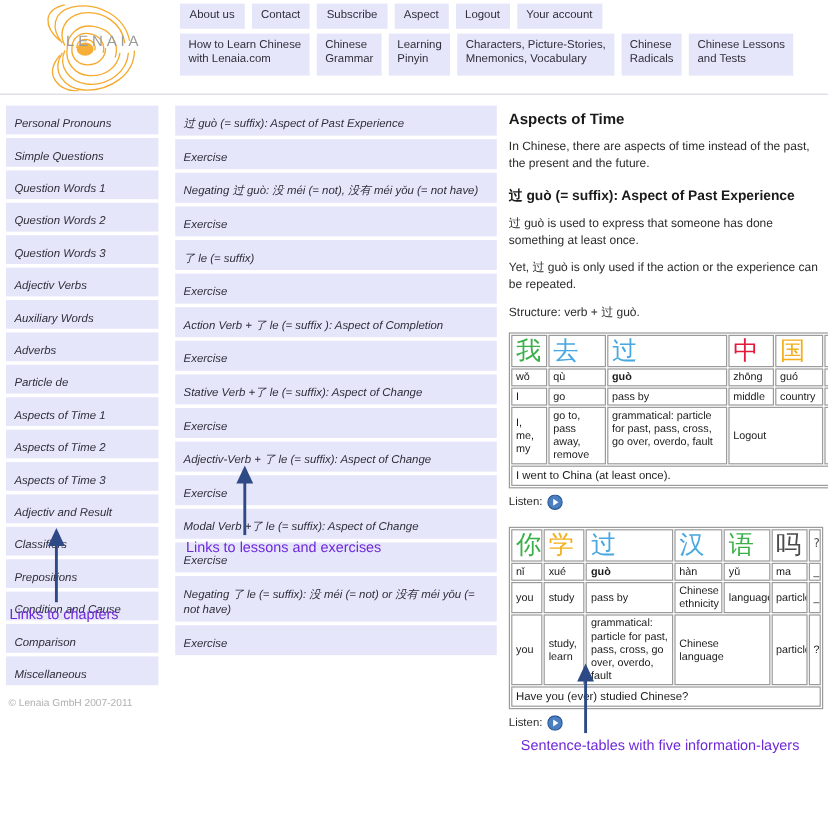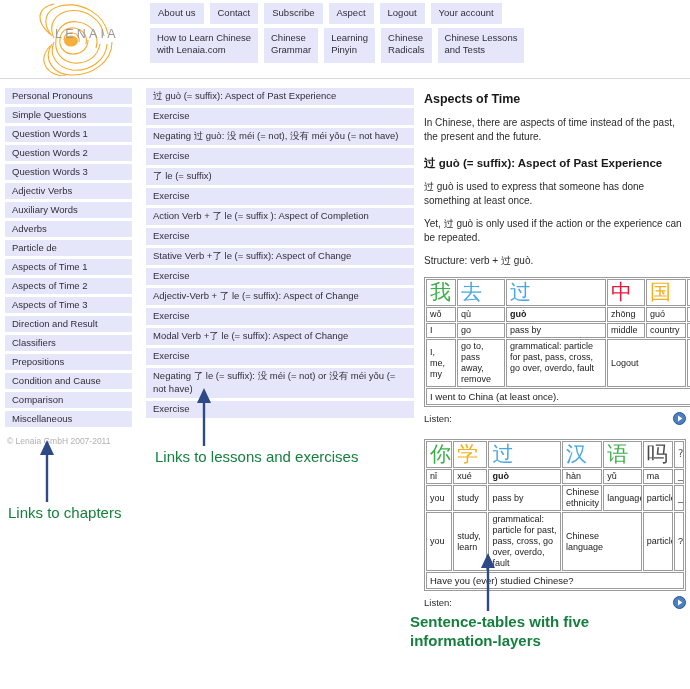--- a/index.html
+++ b/index.html
@@ -46,23 +46,24 @@
   
   #col-left { position: absolute; left: 5px; top: 88px; width: 127px; }
   #col-mid  { position: absolute; left: 146px; top: 88px; width: 268px; }
   #col-right{ position: absolute; left: 424px; top: 92px; width: 262px; }
 
   .chapter-item, .lesson-item {
     background: #e6e6fa;
     color: #2e2e3a;
     font-size: 9.5px;
     line-height: 13px;
-    padding: 1px 6px 3px 7px;
+    padding: 9px 6px 3px 7px;
     margin-bottom: 3px;
     cursor: pointer;
+    font-style: italic;
   }
   .chapter-item { height: 12px; }
   .lesson-item { }
 
   #copyright {
     margin-top: 9px;
     padding-left: 2px;
     font-size: 8.5px;
     color: #b0b0b0;
   }
@@ -121,38 +122,37 @@
   td.mid-v { vertical-align: middle; }
   .trans-row td { font-size: 9.5px; padding: 2px 3px; }
 
   .listen-row {
     margin: 5px 0 0 0;
     font-size: 9.5px;
     color: #2b2b2b;
     display: flex;
     align-items: center;
     gap: 4px;
-    justify-content: space-between;
   }
   .play-icon { display: inline-block; width: 13px; height: 13px; cursor: pointer; }
 
   
   .anno-text {
     position: absolute;
-    font-size: 15px;
-    color: #15803d;
+    font-size: 12px;
+    color: #6d28d9;
     line-height: 19px;
     font-family: "Liberation Sans", sans-serif;
   }
   .anno-arrow { position: absolute; }
   #anno-chapters-text { left: 8px; top: 503px; }
   #anno-chapters-arrow { left: 38px; top: 440px; }
   #anno-lessons-text { left: 155px; top: 447px; }
   #anno-lessons-arrow { left: 195px; top: 388px; }
-  #anno-tables-text { left: 410px; top: 612px; width: 250px; font-weight: bold; }
+  #anno-tables-text { left: 434px; top: 612px; width: 250px; }
   #anno-tables-arrow { left: 479px; top: 553px; }
 </style>
 </head>
 <body>
 
 <div id="page">
 
   <div id="header">
 
     <div id="logo-block">
@@ -186,20 +186,22 @@
       <div class="navbtn">Your account</div>
     </div>
 
     <div class="navrow" id="navrow-main">
       <div class="navbtn two-line">How to Learn Chinese
 with Lenaia.com</div>
       <div class="navbtn two-line">Chinese
 Grammar</div>
       <div class="navbtn two-line">Learning
 Pinyin</div>
+      <div class="navbtn two-line">Characters, Picture-Stories,
+Mnemonics, Vocabulary</div>
       <div class="navbtn two-line">Chinese
 Radicals</div>
       <div class="navbtn two-line">Chinese Lessons
 and Tests</div>
     </div>
 
     <div id="header-rule"></div>
   </div>
 
   <div id="col-left">
@@ -208,21 +210,21 @@
     <div class="chapter-item">Question Words 1</div>
     <div class="chapter-item">Question Words 2</div>
     <div class="chapter-item">Question Words 3</div>
     <div class="chapter-item">Adjectiv Verbs</div>
     <div class="chapter-item">Auxiliary Words</div>
     <div class="chapter-item">Adverbs</div>
     <div class="chapter-item">Particle de</div>
     <div class="chapter-item">Aspects of Time 1</div>
     <div class="chapter-item">Aspects of Time 2</div>
     <div class="chapter-item">Aspects of Time 3</div>
-    <div class="chapter-item">Direction and Result</div>
+    <div class="chapter-item">Adjectiv and Result</div>
     <div class="chapter-item">Classifiers</div>
     <div class="chapter-item">Prepositions</div>
     <div class="chapter-item">Condition and Cause</div>
     <div class="chapter-item">Comparison</div>
     <div class="chapter-item">Miscellaneous</div>
     <div id="copyright">© Lenaia GmbH 2007-2011</div>
   </div>
 
   <div id="col-mid">
     <div class="lesson-item">过 guò (= suffix): Aspect of Past Experience</div>

